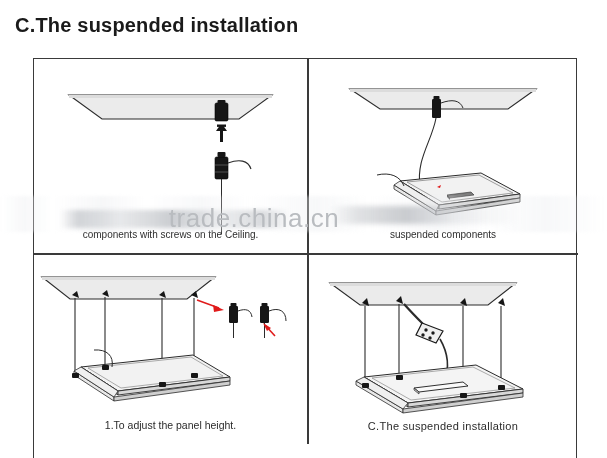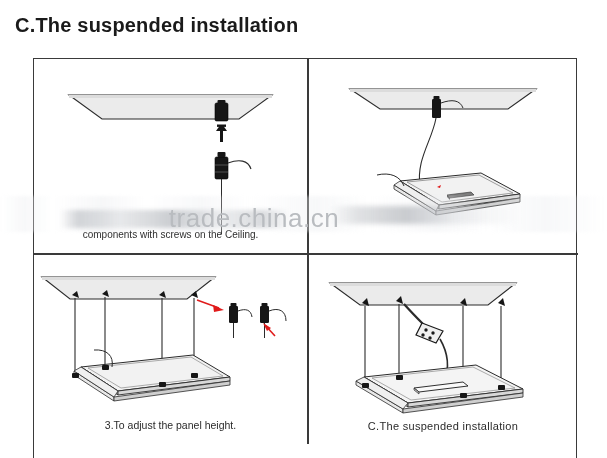--- a/index.html
+++ b/index.html
@@ -190,20 +190,21 @@
 
       <g>
         <polygon points="139,136 163,133 166,136 142,139" fill="#7c7c7c" stroke="#2b2b2b" stroke-width="0.6"></polygon>
         <polygon points="139,136 142,139 142,141 139,138" fill="#4a4a4a"></polygon>
       </g>
 
       <path d="M129,128 l4,-2 l-1,3 z" fill="#e01b1b"></path>
 
       <path d="M69,116 C82,113 92,117 96,127" fill="none" stroke="#2b2b2b" stroke-width="1"></path>
     </svg>
+    <div class="caption caption-2">suspended components</div>
   </div>
 
   <div class="cell cell-3">
     <svg viewBox="0 0 273 189" preserveAspectRatio="none">
 
       <polygon points="8,22 181,22 153,44 36,44" fill="#ebebeb" stroke="#2b2b2b" stroke-width="1.1"></polygon>
       <polygon points="8,22 181,22 181,25 8,25" fill="#dcdcdc" stroke="none"></polygon>
 
       <g>
         <polygon points="38,40 43,36 45,43" fill="#161616"></polygon>
@@ -251,21 +252,21 @@
 
       <g>
         <rect x="38" y="118" width="7" height="5" rx="1" fill="#161616"></rect>
         <rect x="68" y="110" width="7" height="5" rx="1" fill="#161616"></rect>
         <rect x="125" y="127" width="7" height="5" rx="1" fill="#161616"></rect>
         <rect x="157" y="118" width="7" height="5" rx="1" fill="#161616"></rect>
       </g>
 
       <path d="M60,95 C73,94 80,101 78,112" fill="none" stroke="#2b2b2b" stroke-width="1"></path>
     </svg>
-    <div class="caption caption-3">3.To adjust the panel height.</div>
+    <div class="caption caption-3">1.To adjust the panel height.</div>
   </div>
 
   <div class="cell cell-4">
     <svg viewBox="0 0 270 189" preserveAspectRatio="none">
 
       <polygon points="22,28 208,28 180,50 52,50" fill="#ebebeb" stroke="#2b2b2b" stroke-width="1.1"></polygon>
       <polygon points="22,28 208,28 208,31 22,31" fill="#dcdcdc" stroke="none"></polygon>
 
       <g>
         <polygon points="54,48 59,43 61,51" fill="#161616"></polygon>

